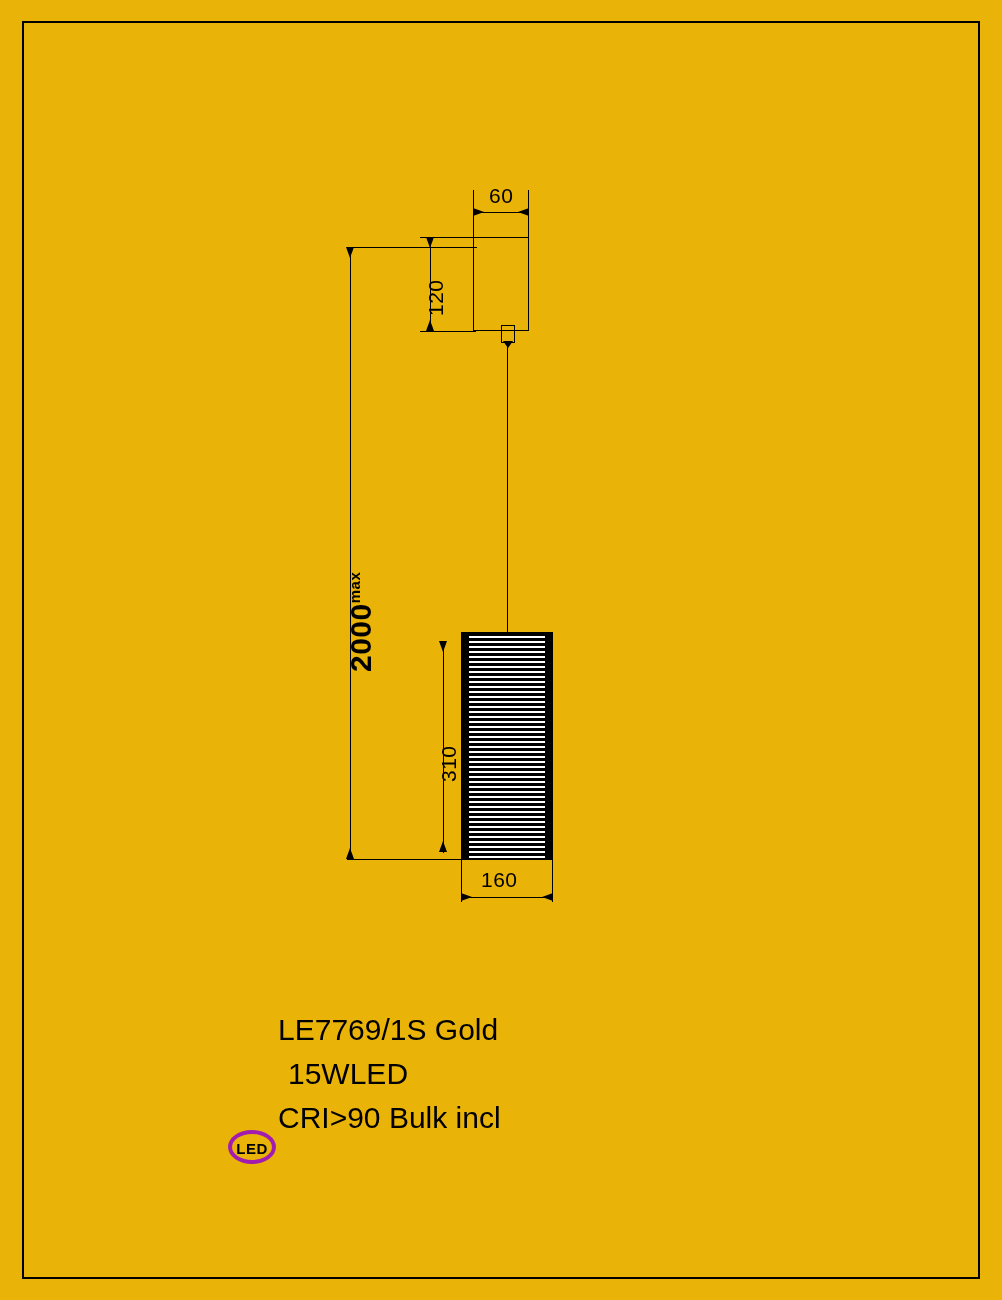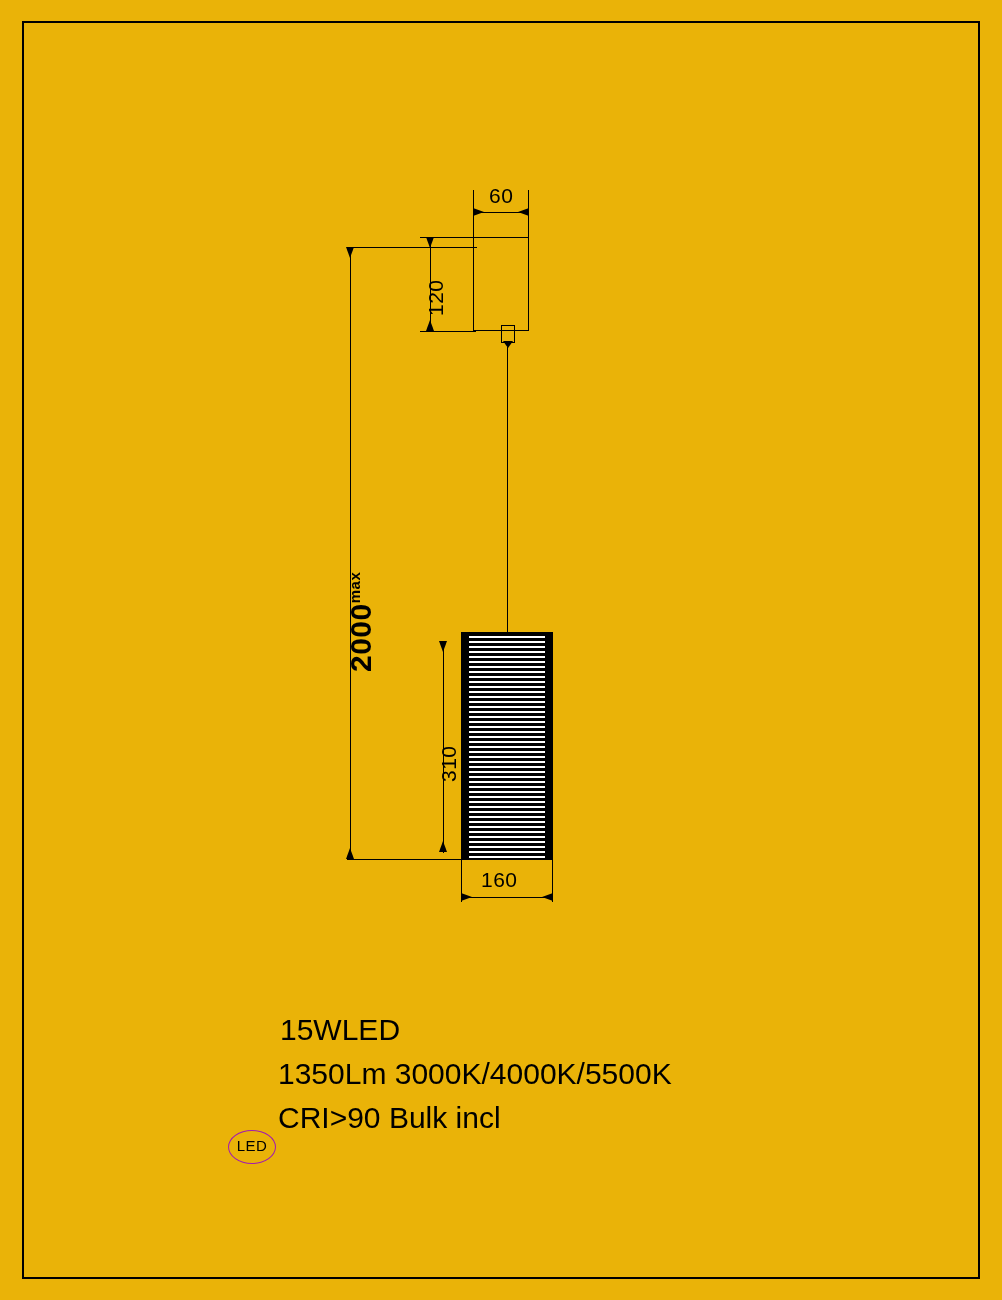--- a/index.html
+++ b/index.html
@@ -183,25 +183,25 @@
     background: #000;
     vertical-align: -4px;
     margin: 0 12px;
   }
   #led-badge {
     position: absolute;
     left: 228px;
     top: 1130px;
     width: 48px;
     height: 34px;
-    border: 1px solid #a21caf;
+    border: 4px solid #a21caf;
     border-radius: 50%;
     box-sizing: border-box;
     font-size: 15px;
-    font-weight: normal;
+    font-weight: bold;
     text-align: center;
     line-height: 30px;
     letter-spacing: 0.5px;
   }
 </style>
 </head>
 <body>
 
 <div id="page">
 
@@ -249,20 +249,20 @@
   <div class="dimtext vert" style="left:437px; top:782px;">310</div>
 
   <div class="ln vline" style="left:461px; top:860px; height:42px;"></div>
   <div class="ln vline" style="left:552px; top:860px; height:42px;"></div>
   <div class="ln hline" style="left:461px; top:897px; width:92px;"></div>
   <div class="arrow right" style="left:461px; top:893px;"></div>
   <div class="arrow left" style="left:542px; top:893px;"></div>
   <div class="dimtext" style="left:481px; top:868px;">160</div>
 
   <div id="specs">
-    <div class="spec-line" style="margin-left:2px;">15WLED</div>
-    <div class="spec-line">1350Lm  3000K/4000K/5500K</div>
+    <div class="spec-line">LE7769/1S Gold</div>
+    <div class="spec-line" style="margin-left:10px;">15WLED</div>
     <div class="spec-line">CRI&gt;90  Bulk  incl</div>
   </div>
 
   <div id="led-badge">LED</div>
 
 </div>
 
 </body></html>

